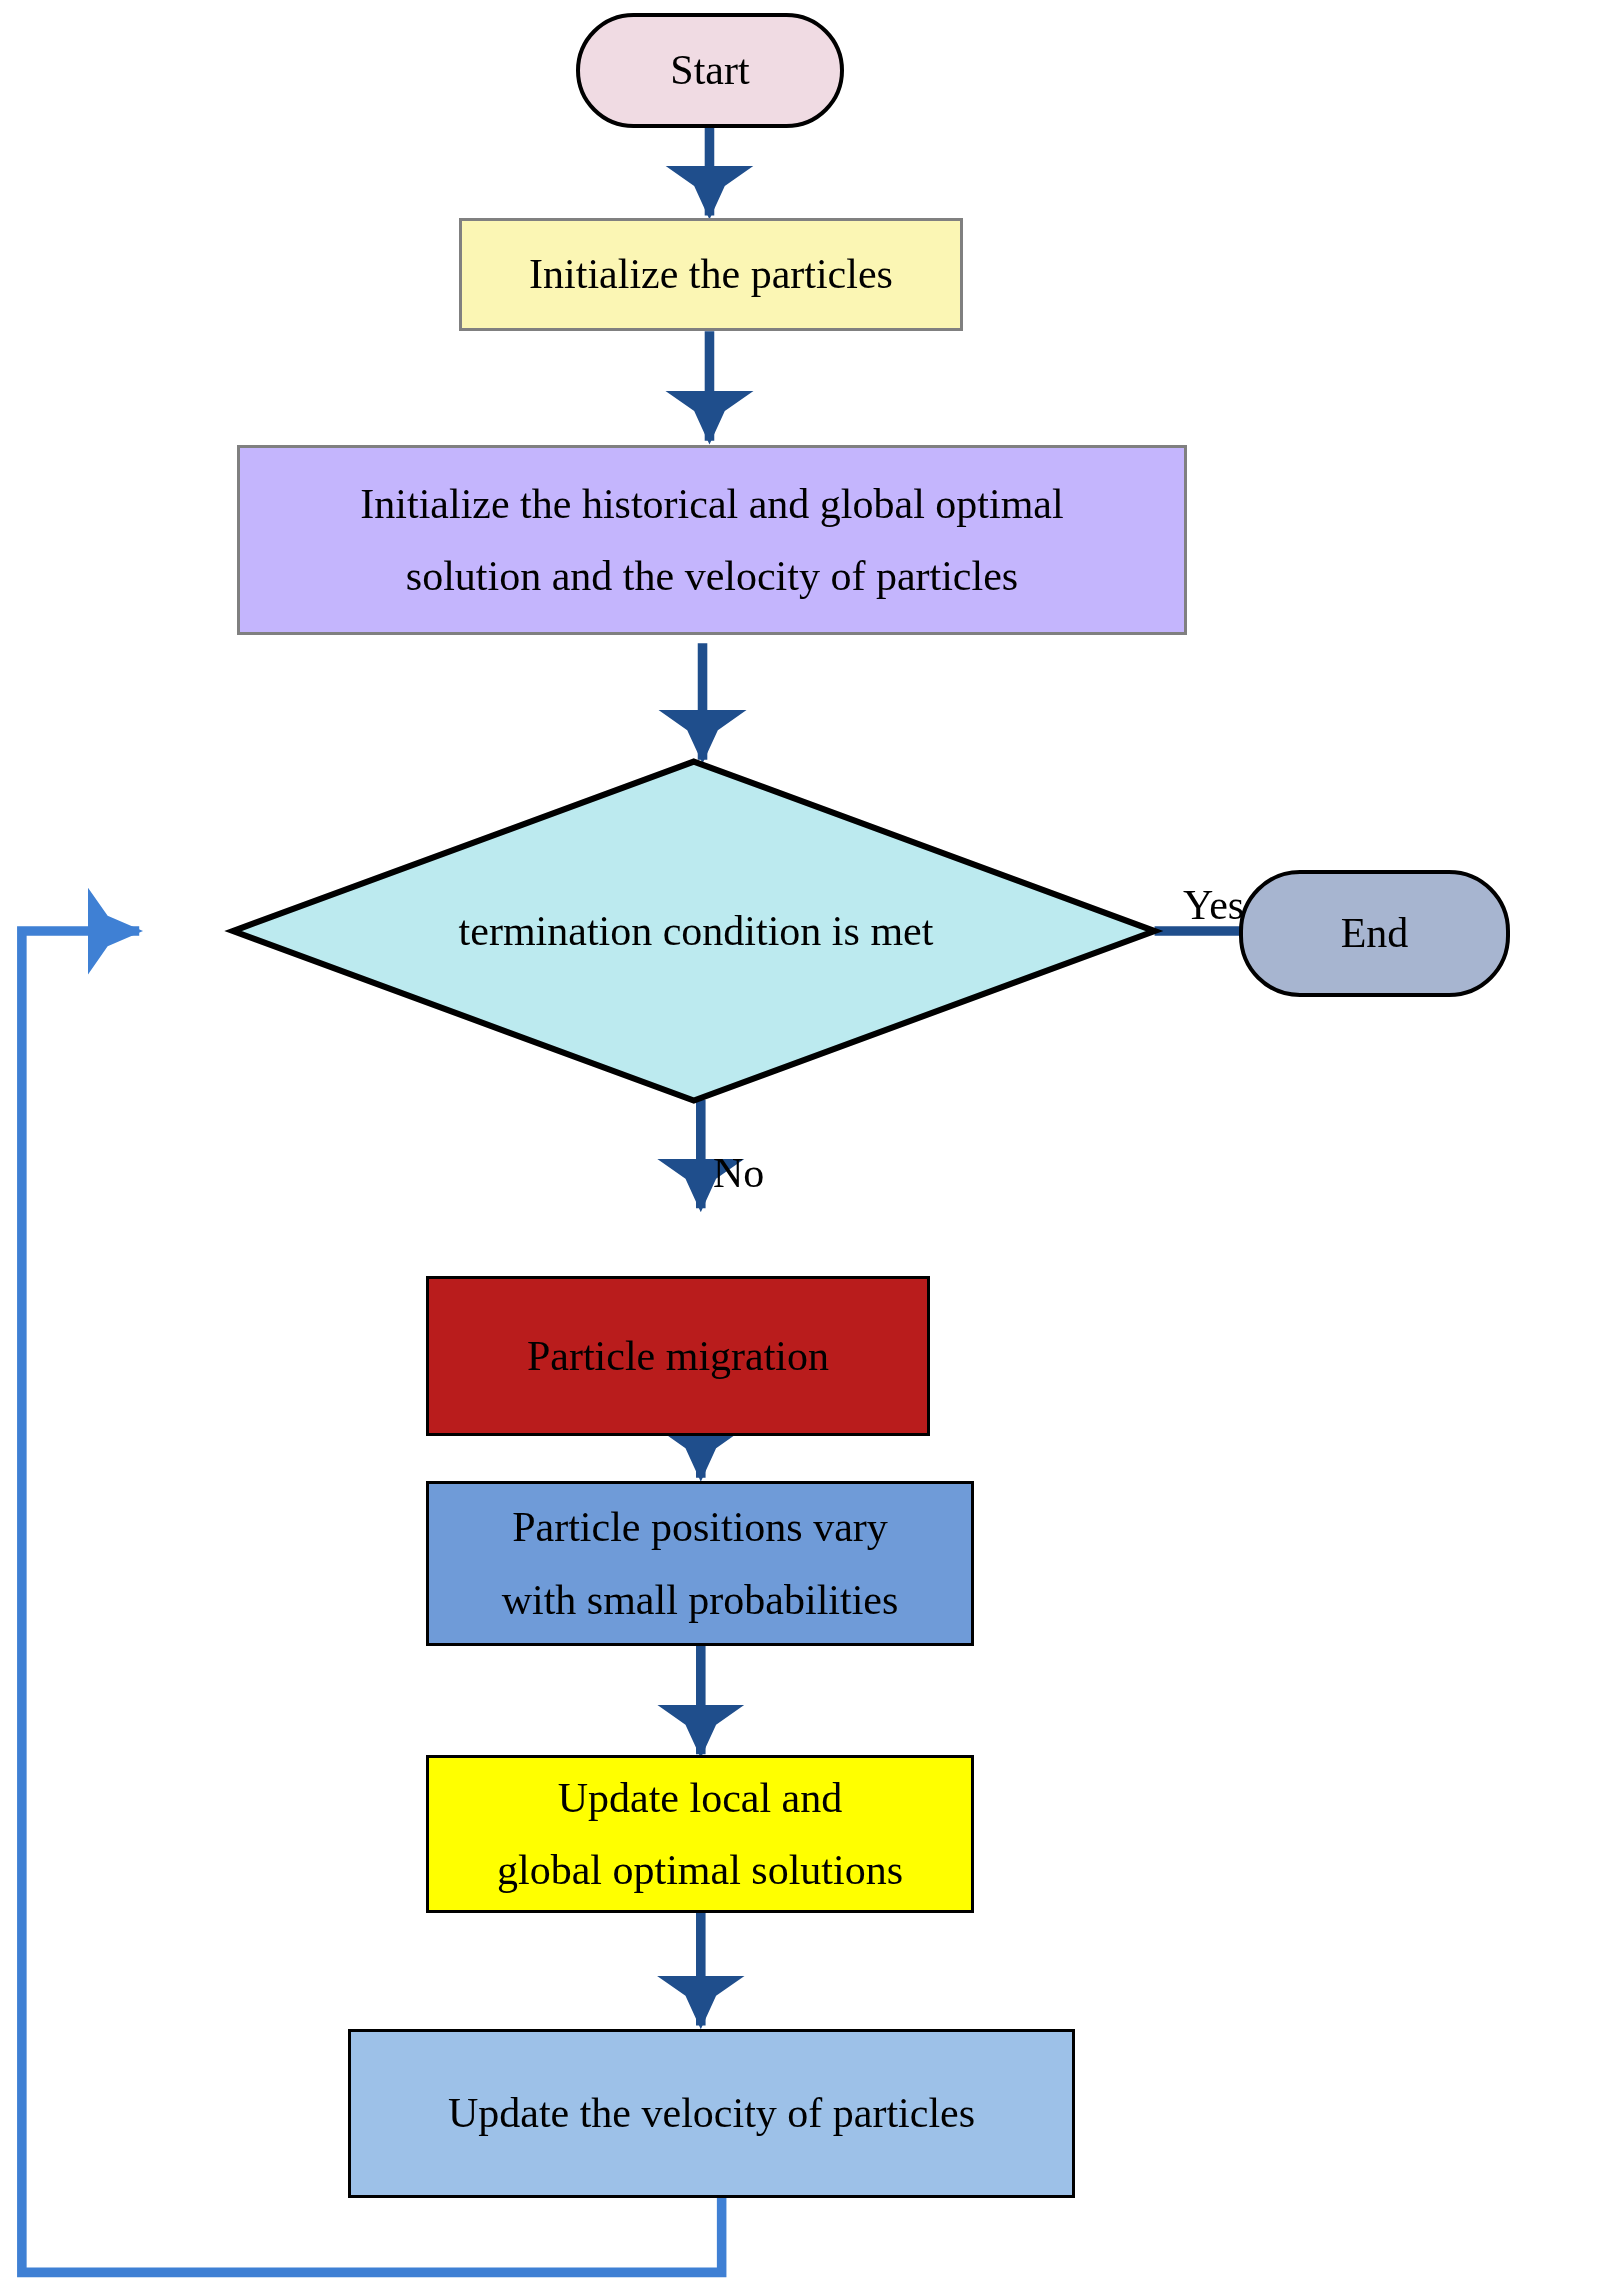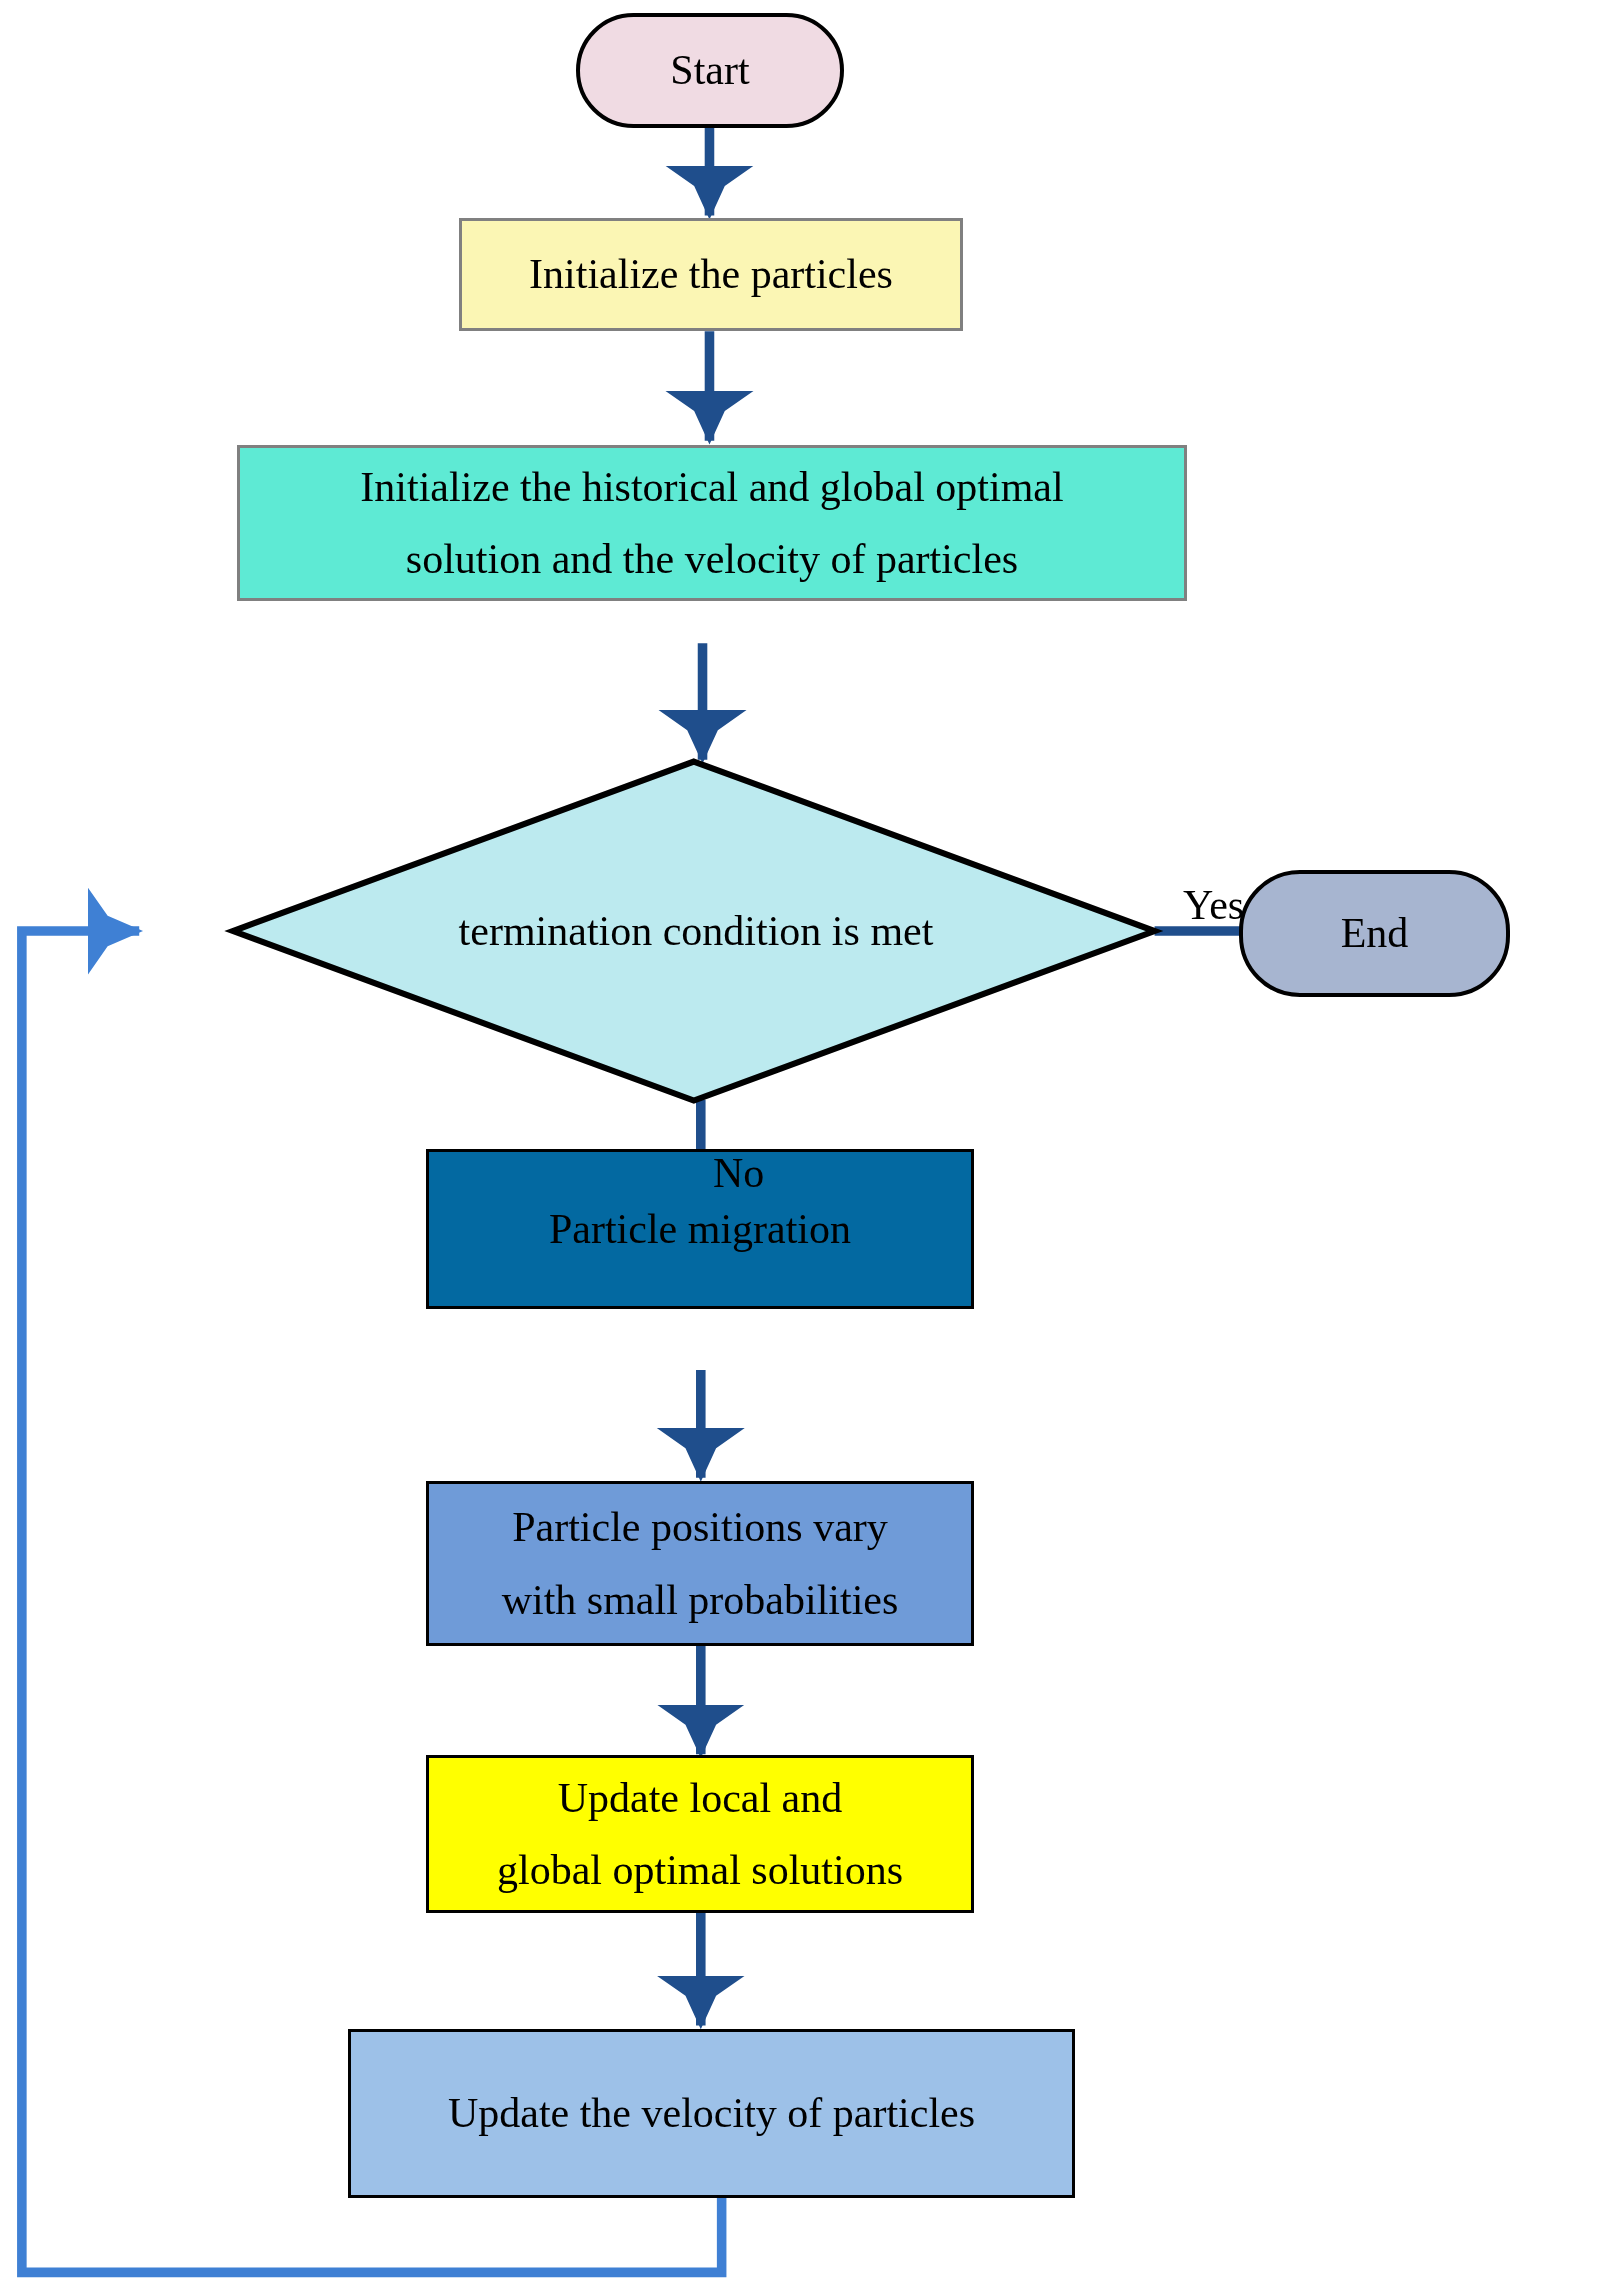--- a/index.html
+++ b/index.html
@@ -106,34 +106,34 @@
   </svg>
 
   <div class="node terminator" style="left:576px; top:13px; width:268px; height:115px; background:#f0dbe3; font-size:42px;">
     <span class="line">Start</span>
   </div>
 
   <div class="node process-gray-border" style="left:459px; top:218px; width:504px; height:113px; background:#fbf6b4; font-size:42px;">
     <span class="line">Initialize the particles</span>
   </div>
 
-  <div class="node process-gray-border" style="left:237px; top:445px; width:950px; height:156px; background:#5eead4; font-size:42px;">
+  <div class="node process-gray-border" style="left:237px; top:445px; width:950px; height:190px; background:#c4b5fd; font-size:42px;">
     <span class="line">Initialize the historical and global optimal</span>
     <span class="line">solution and the velocity of particles</span>
   </div>
 
   <div class="diamond-text" style="left:383px; top:835px; width:626px; height:191px; font-size:42px;">
     <span class="line">termination condition is met</span>
   </div>
 
   <div class="node terminator" style="left:1239px; top:870px; width:271px; height:127px; background:#a7b5d0; font-size:42px;">
     <span class="line">End</span>
   </div>
 
-  <div class="node process-black-border" style="left:426px; top:1149px; width:548px; height:160px; background:#0369a1; font-size:42px;">
+  <div class="node process-black-border" style="left:426px; top:1276px; width:504px; height:160px; background:#b91c1c; font-size:42px;">
     <span class="line">Particle migration</span>
   </div>
 
   <div class="node process-black-border" style="left:426px; top:1481px; width:548px; height:165px; background:#6f9bd8; font-size:42px;">
     <span class="line">Particle positions vary</span>
     <span class="line">with small probabilities</span>
   </div>
 
   <div class="node process-black-border" style="left:426px; top:1755px; width:548px; height:158px; background:#ffff00; font-size:42px;">
     <span class="line">Update local and</span>

